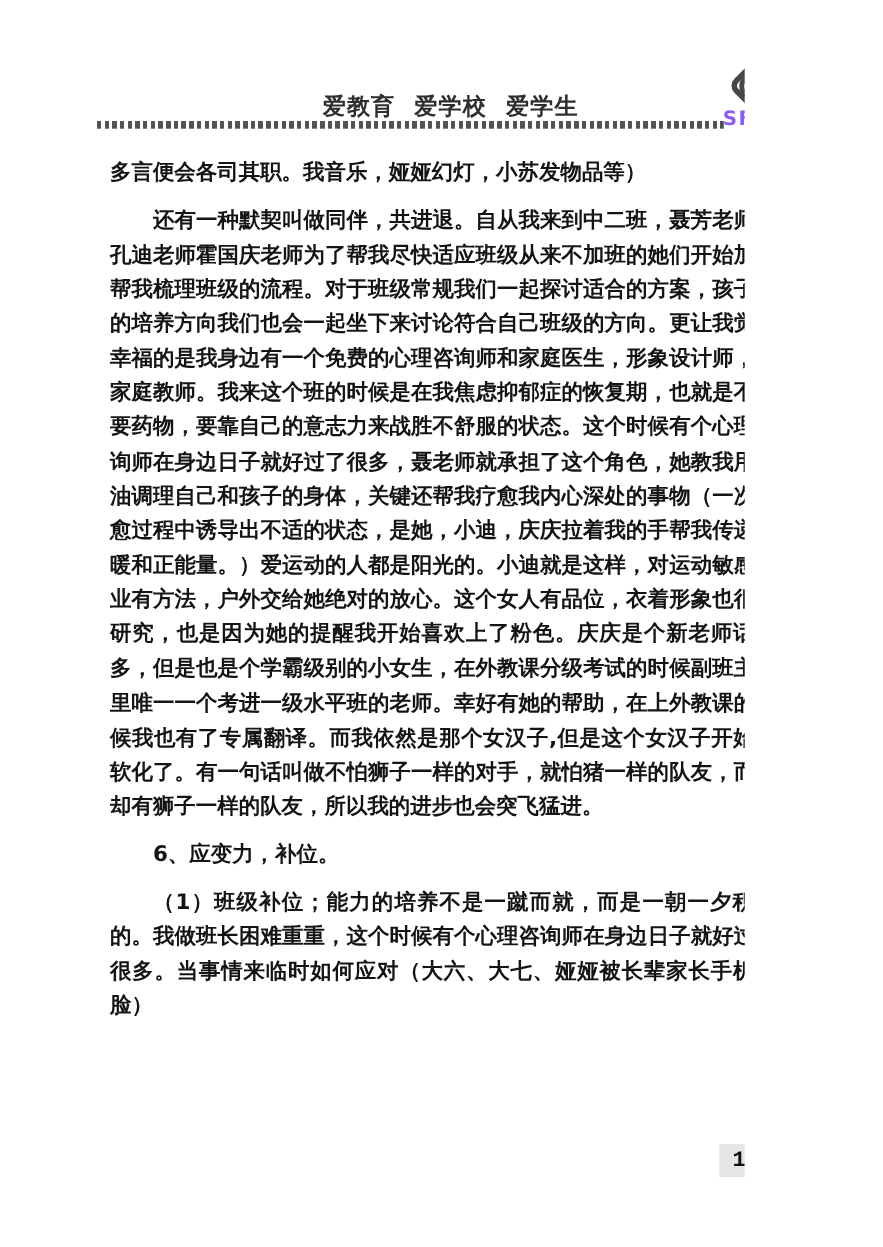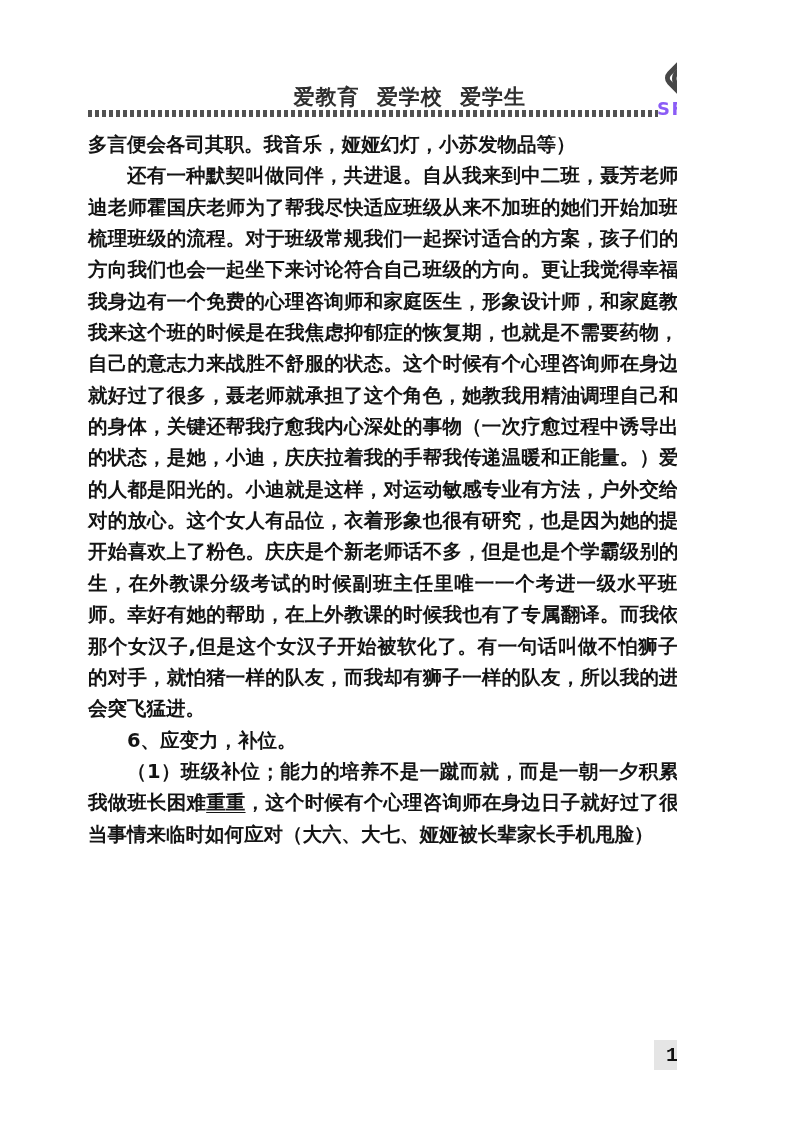--- a/index.html
+++ b/index.html
@@ -54,23 +54,23 @@
     position: absolute;
     left: 88px;
     top: 129px;
     width: 630px;
     font-size: 19.5px;
     line-height: 31.35px;
     font-weight: 600;
     color: #141414;
     text-align: justify;
   }
-  .para { margin: 0; }
+  .para { margin: 12px; }
   .para.indent { text-indent: 2em; }
-  .u { text-decoration: underline; text-underline-offset: 3px; }
+  .u { text-underline-offset: 3px; }
 
   
   .page-number {
     position: absolute;
     left: 654px;
     top: 1040px;
     width: 60px;
     height: 30px;
     background: #e5e5e5;
     display: flex;

